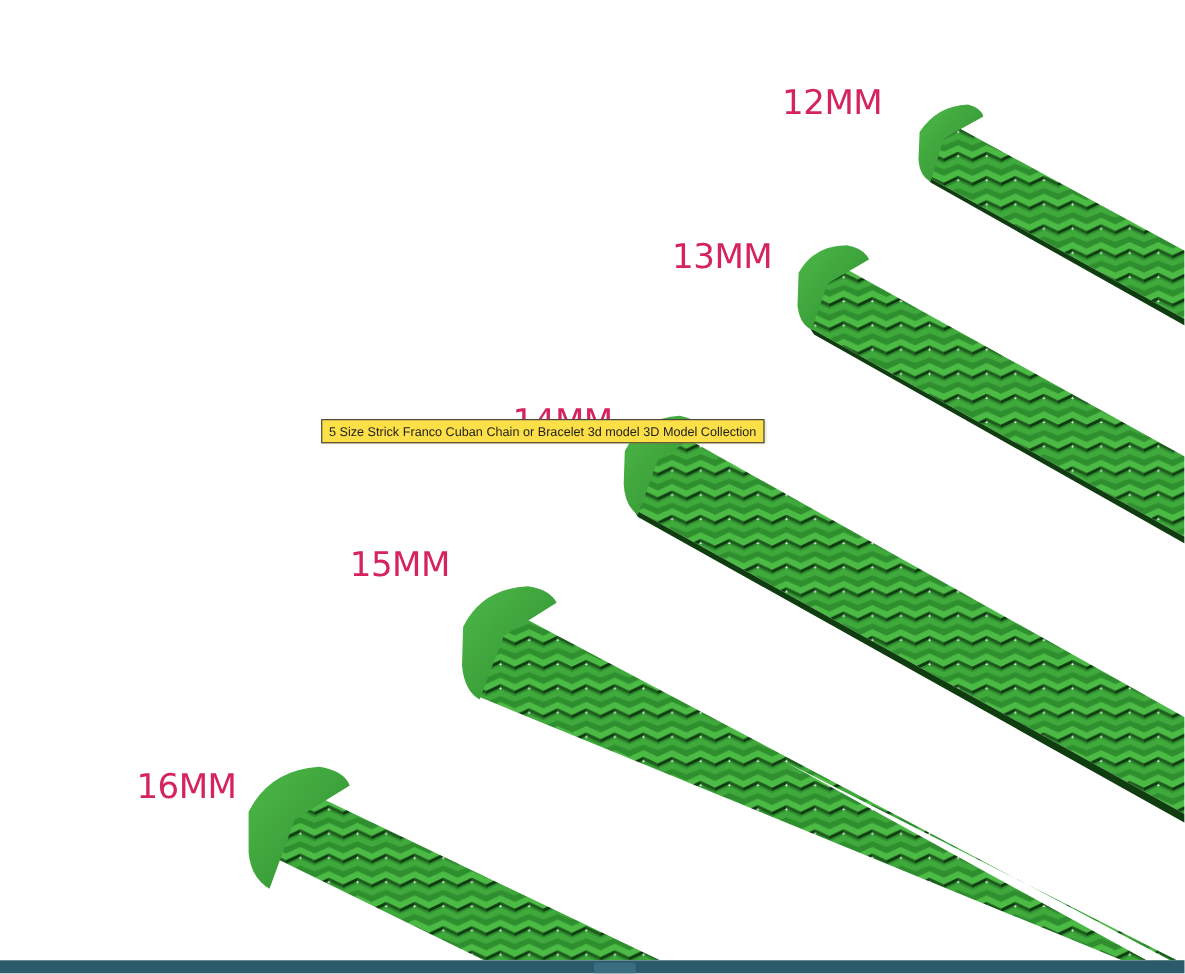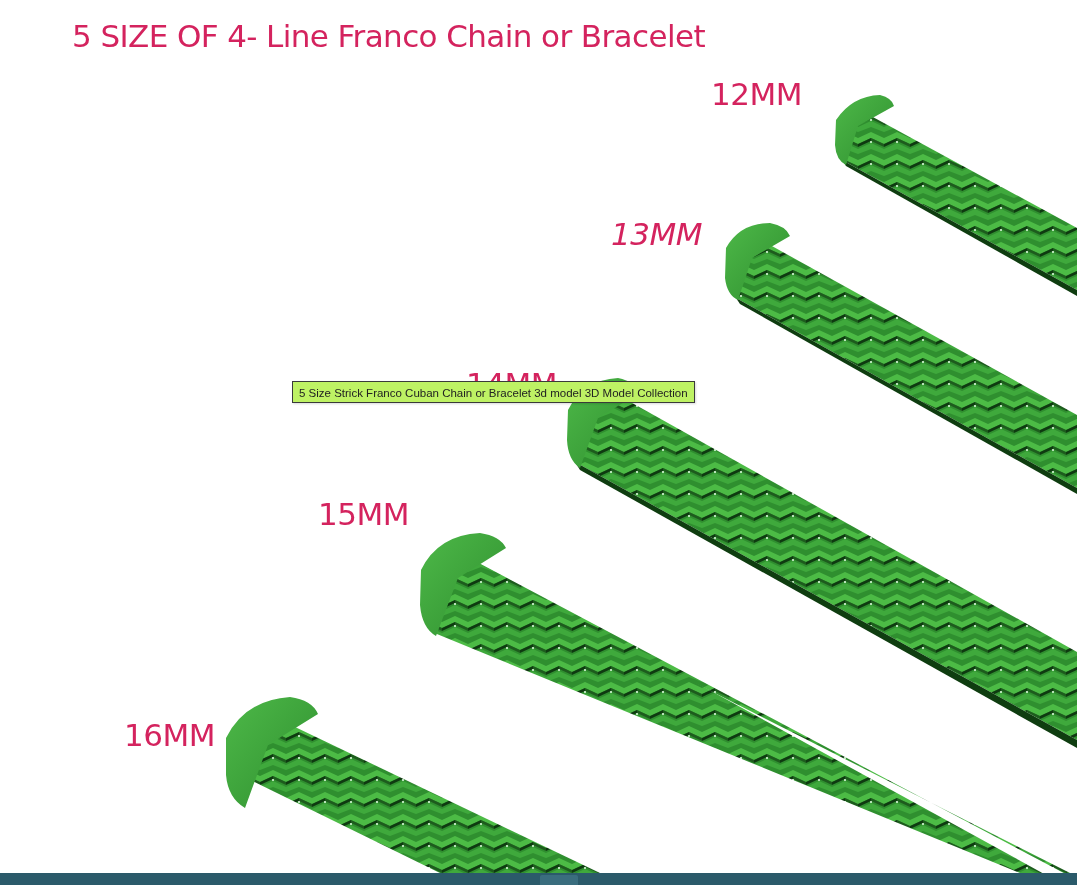--- a/index.html
+++ b/index.html
@@ -14,21 +14,21 @@
     font-family:"DejaVu Sans", sans-serif; font-weight:normal;
     font-size:31px; letter-spacing:-0.6px; color:#d4235e; white-space:nowrap;
   }
   .size-label {
     position:absolute; font-family:"DejaVu Sans", sans-serif;
     font-size:31px; letter-spacing:-0.5px; color:#d4235e; white-space:nowrap;
   }
   .chain-svg { position:absolute; left:0; top:0; width:1077px; height:873px; }
   .tooltip {
     position:absolute; left:292px; top:381px; height:22px; padding:0 6px;
-    line-height:22px; background:#bef264; border:1px solid #3a3a3a;
+    line-height:22px; background:#fde047; border:1px solid #3a3a3a;
     font-size:11.5px; color:#222; white-space:nowrap; box-sizing:border-box;
     box-shadow:1px 1px 2px rgba(0,0,0,0.15);
   }
   .bottom-bar {
     position:absolute; left:0; top:873px; width:1077px; height:12px;
     background:#2b5a6a;
   }
   .bottom-bar .thumb {
     position:absolute; left:540px; top:2px; width:38px; height:10px;
     background:#3a6d7e; border-radius:2px 2px 0 0;
@@ -78,26 +78,25 @@
       <polygon points="458,552 1077,880 1077,873 1070,873 452,560" fill="url(#weave)"></polygon>
       <path d="M421,570 Q438,535 480,533 Q500,536 506,548 L458,578 L436,636 Q422,628 420,605 Z" fill="url(#capGrad)"></path>
     </g>
 
     <g>
       <polygon points="270,715 600,873 440,873 240,775" fill="url(#weave)"></polygon>
       <path d="M226,738 Q245,700 290,697 Q312,700 318,714 L268,745 L245,808 Q228,798 226,775 Z" fill="url(#capGrad)"></path>
     </g>
   </svg>
 
-  <h1 class="title">5 SIZE OF 4- Line Franco Chain or Bracelet</h1>
 
   <div class="size-label" style="left:711px; top:76px;text-align:center;">12MM</div>
-  <div class="size-label" style="left:611px; top:216px;font-style:italic;">13MM</div>
+  <div class="size-label" style="left:611px; top:216px;">13MM</div>
   <div class="size-label" style="left:466px; top:366px;">14MM</div>
   <div class="size-label" style="left:318px; top:496px;">15MM</div>
-  <div class="size-label" style="left:124px; top:697px;margin-top:20px;">16MM</div>
+  <div class="size-label" style="left:124px; top:697px;">16MM</div>
 
   <div class="tooltip">5 Size Strick Franco Cuban Chain or Bracelet 3d model  3D Model Collection</div>
 </div>
 
 <div class="bottom-bar">
   <div class="thumb"></div>
 </div>
 
 </body></html>

